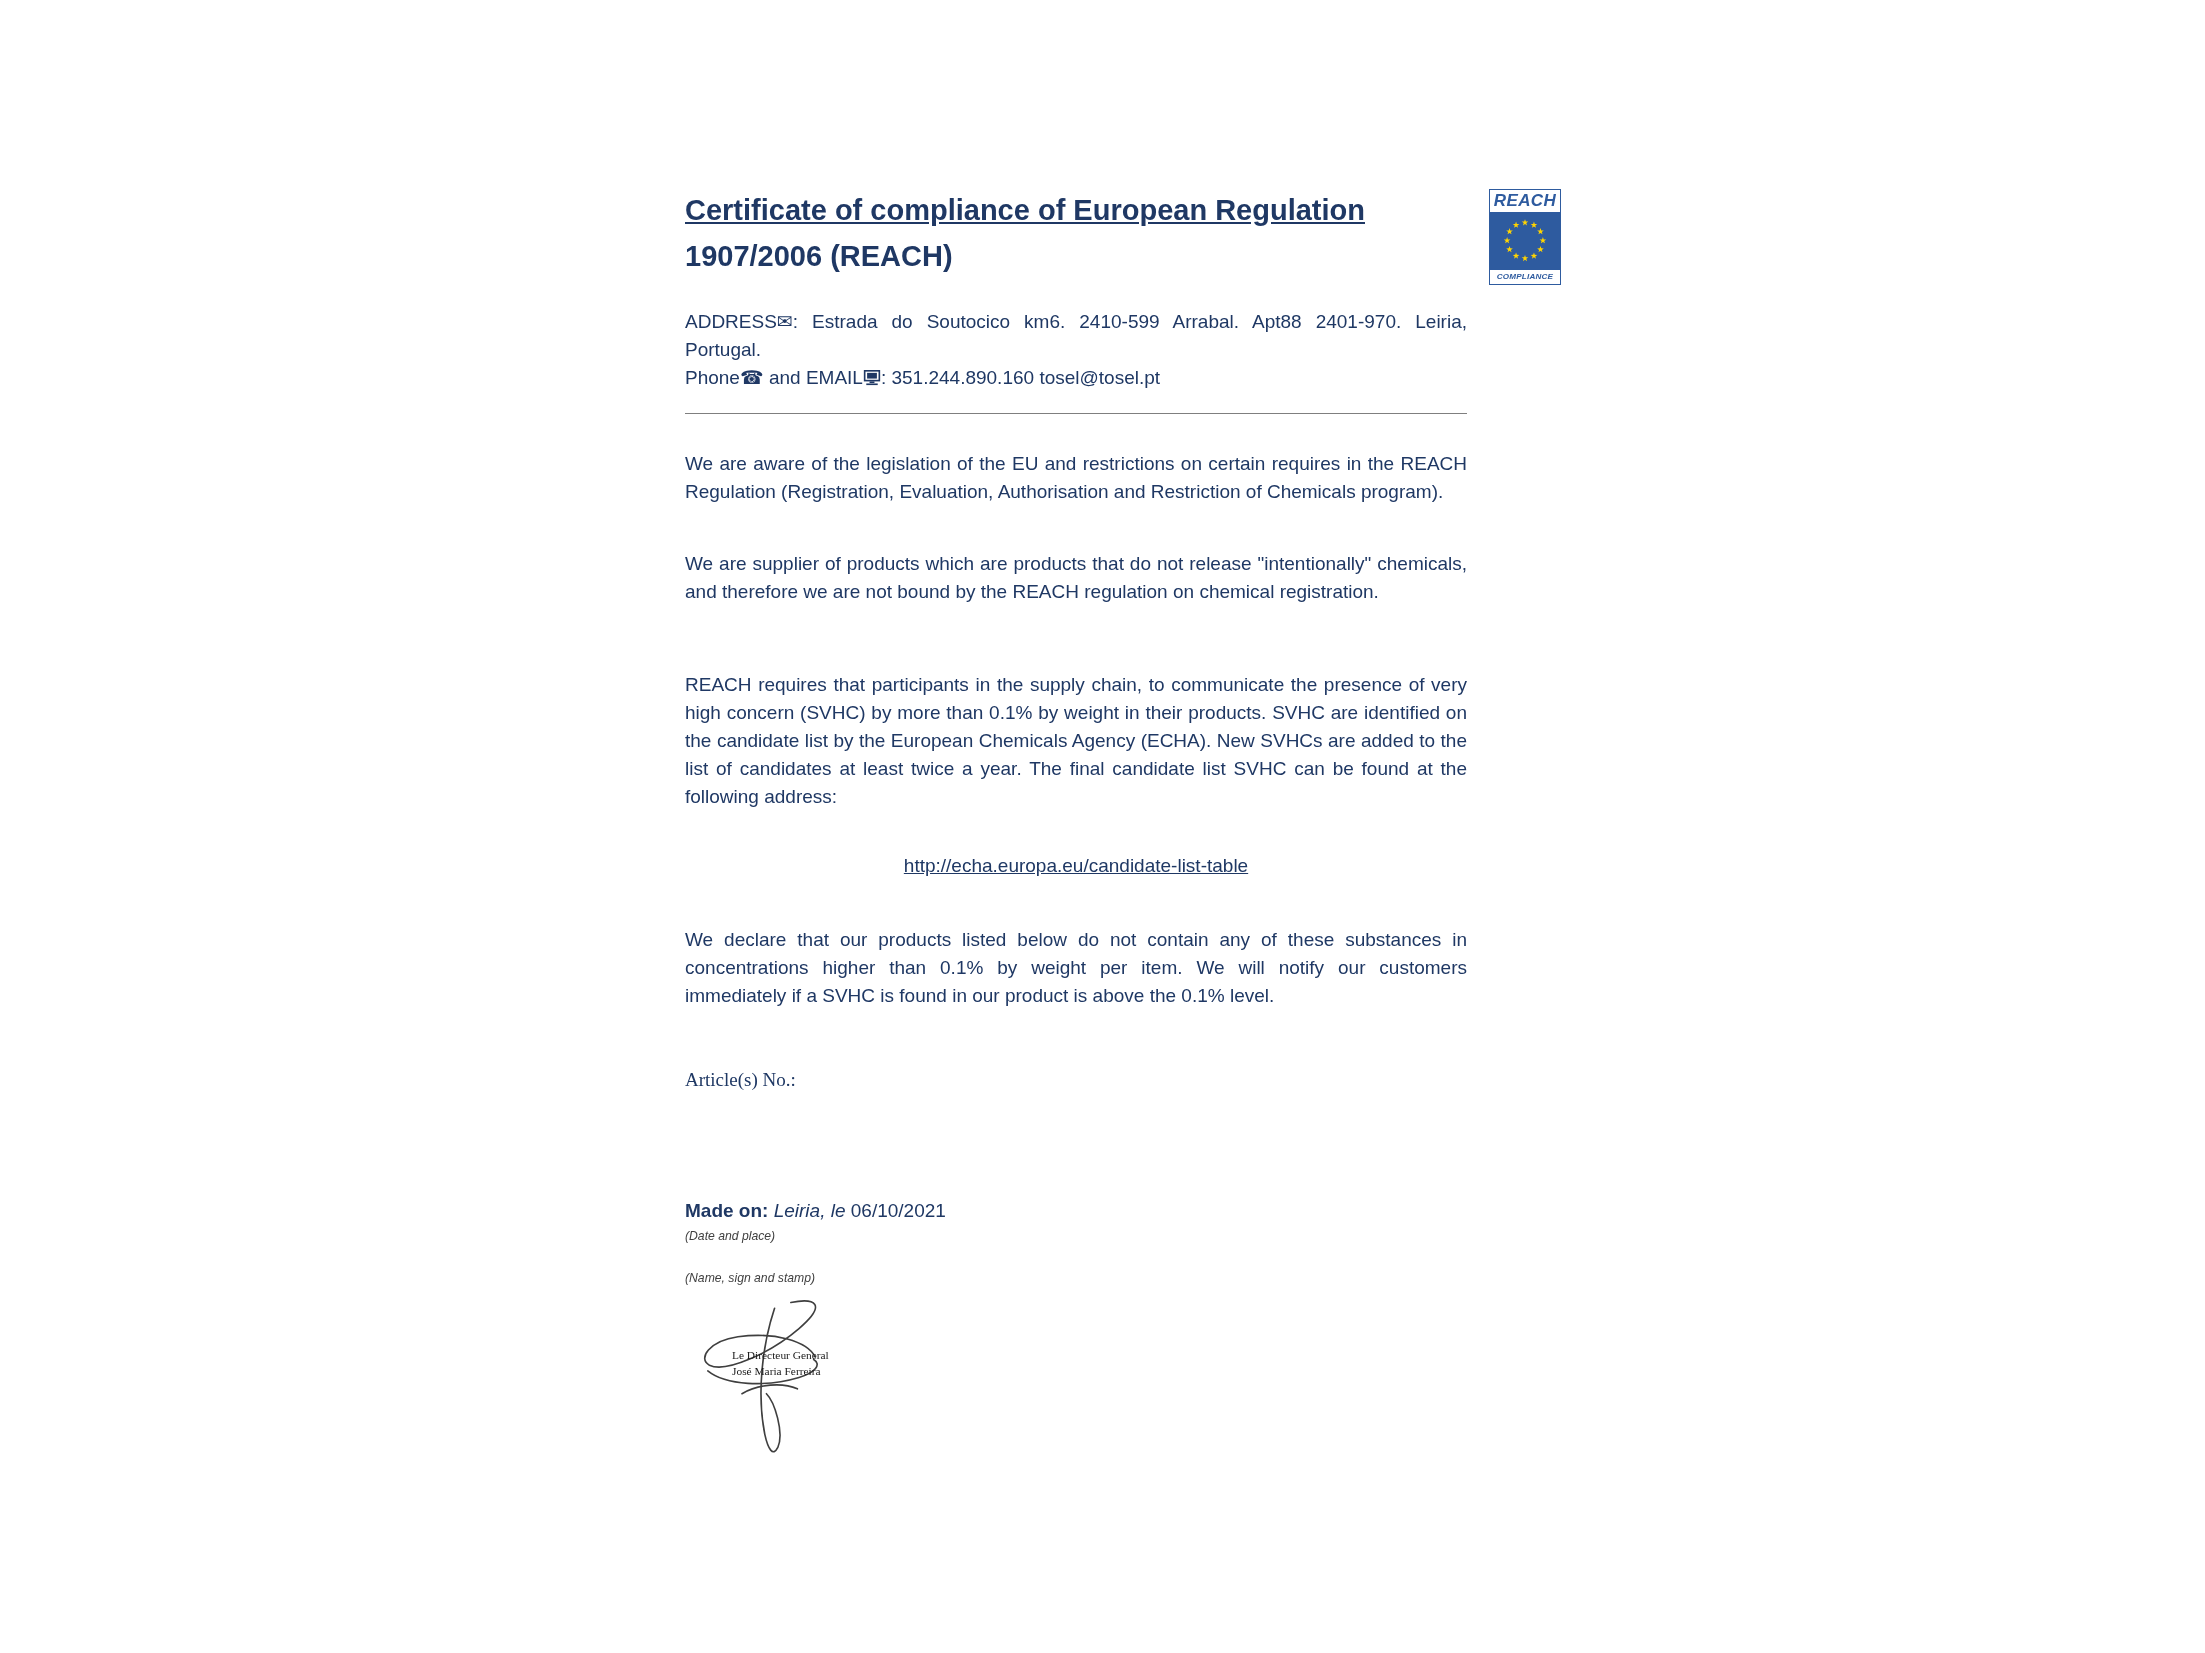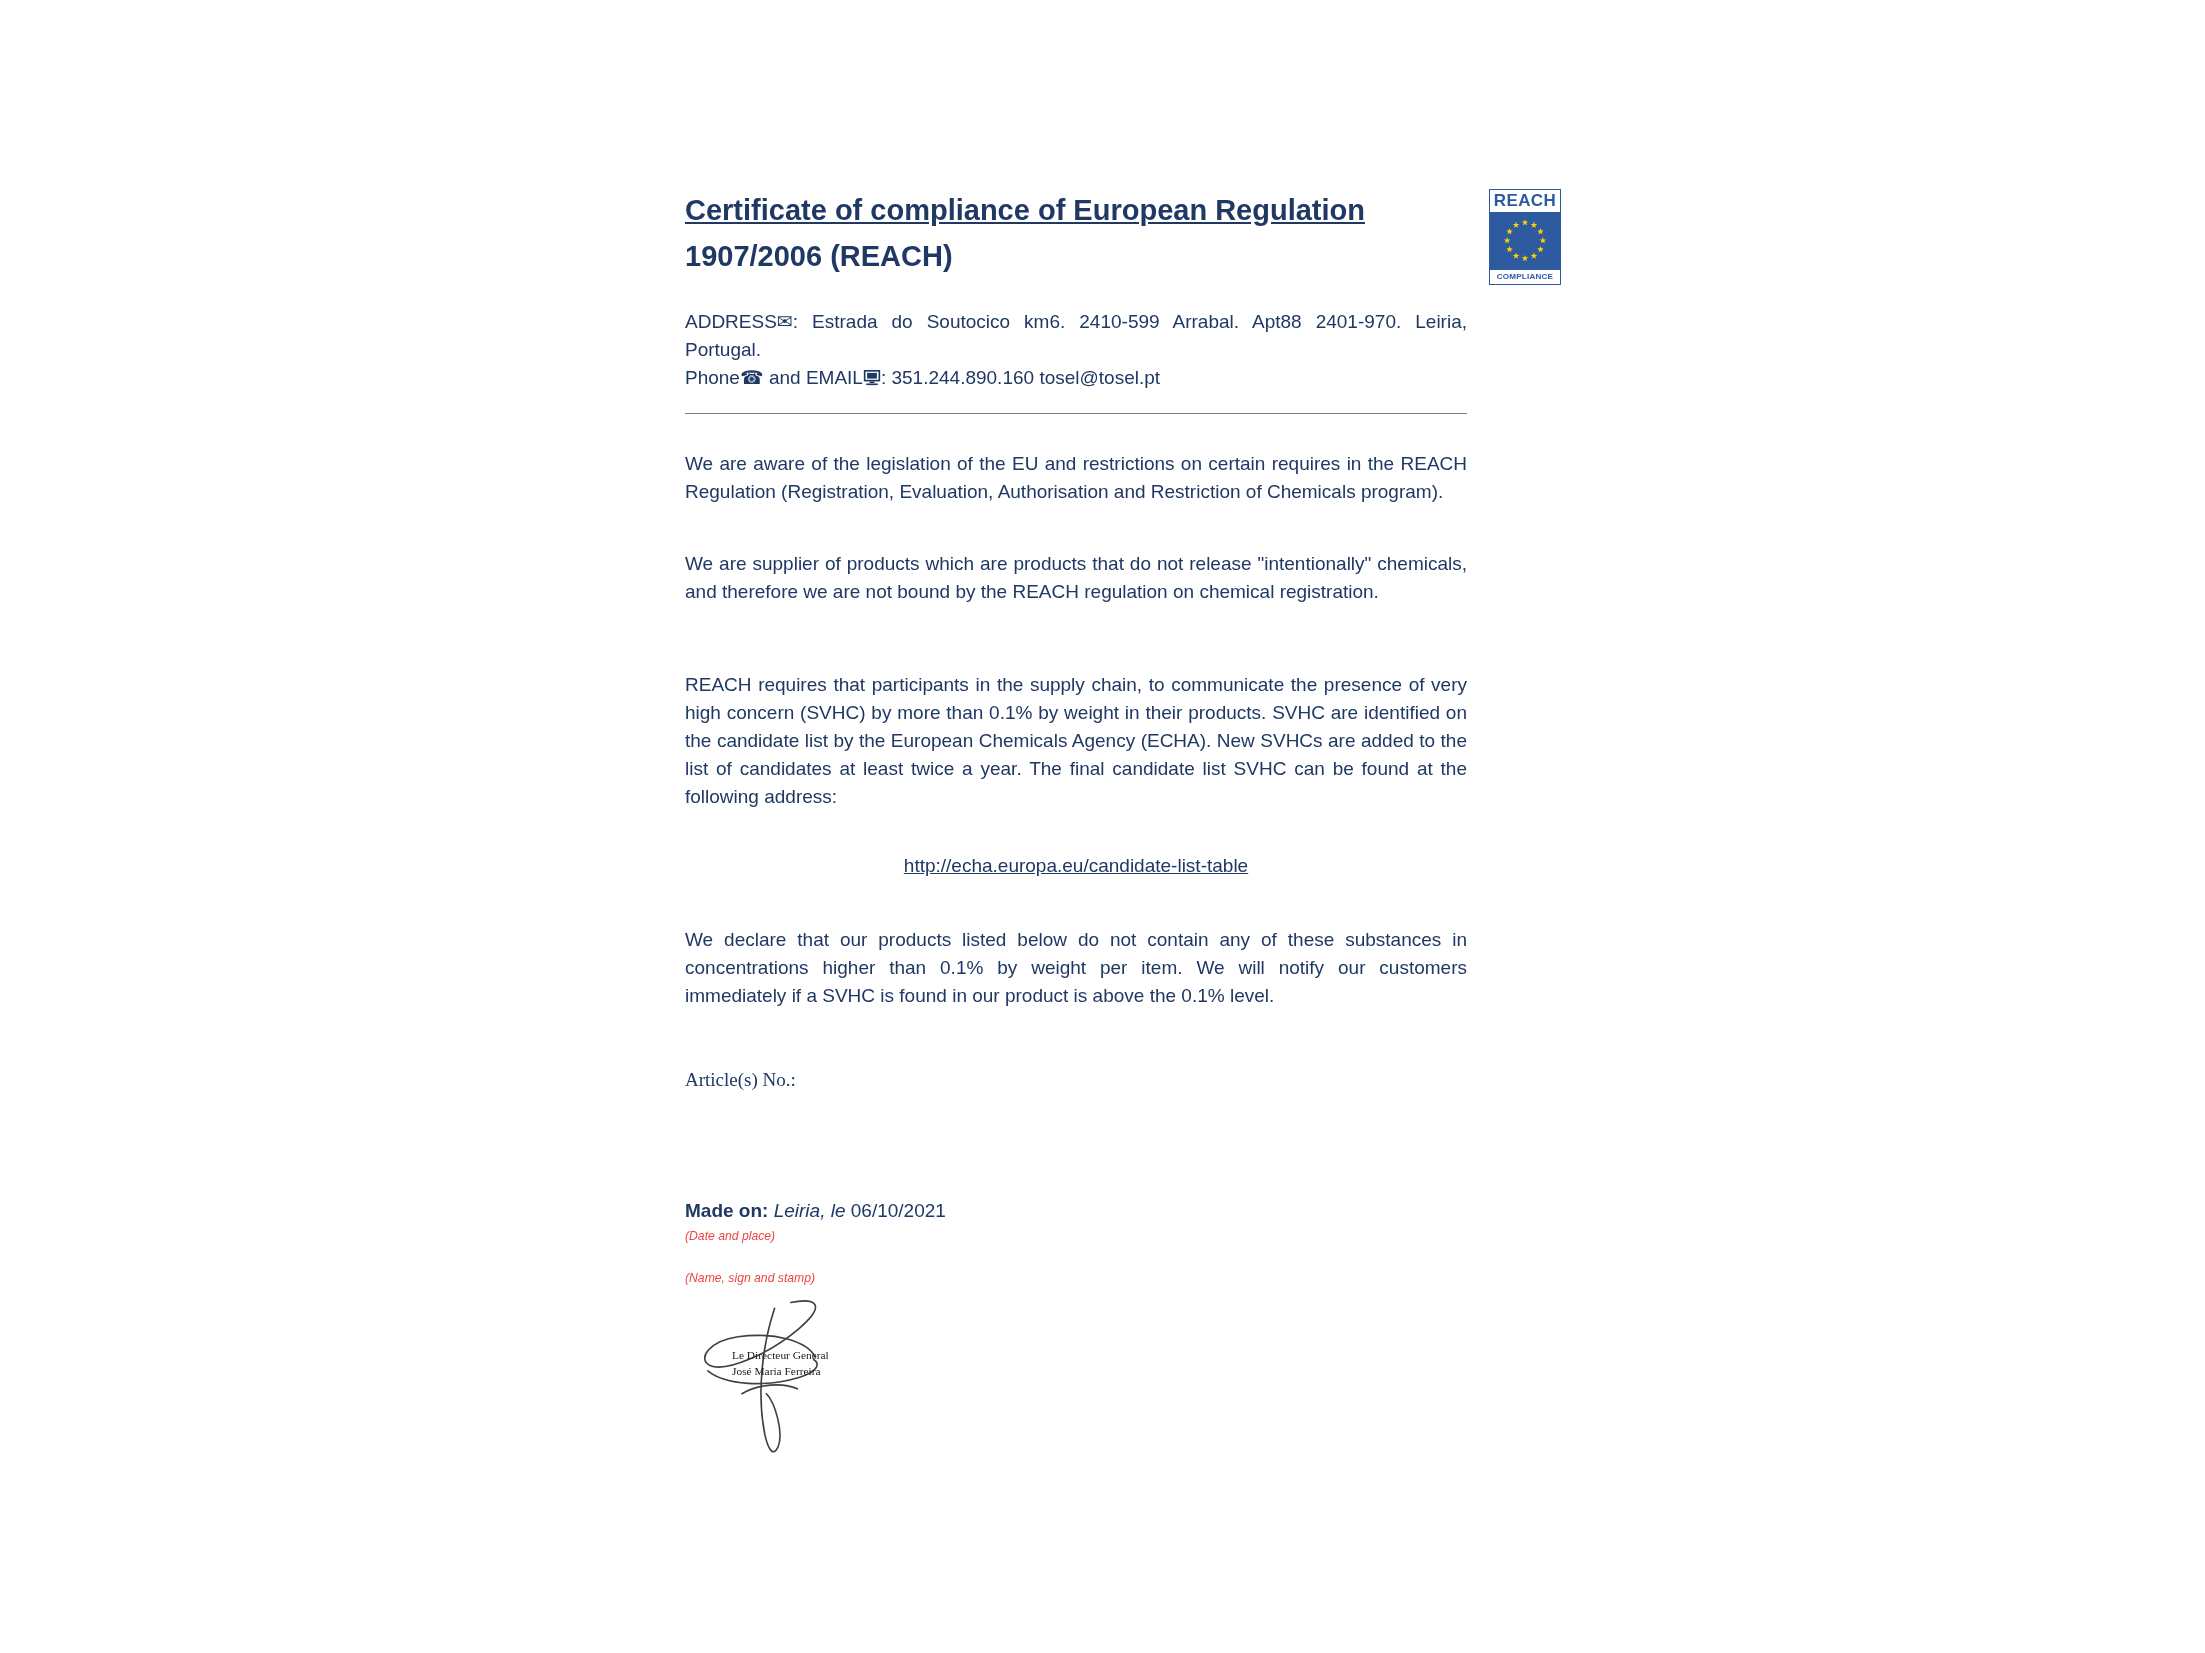--- a/index.html
+++ b/index.html
@@ -74,21 +74,21 @@
     margin-bottom: 103px;
     font-family: Liberation Serif, serif;
   }
   .sig-label-line {
     font-size: 19px;
     line-height: 28px;
   }
   .caption {
     font-size: 12.2px;
     font-style: italic;
-    color: #ef4444;
+    color: #404040;
     line-height: 19px;
     margin-top: 1.6px;
   }
   .block-gap-sm { margin-bottom: 23px; }
   .signature-area {
     position: relative;
     height: 179px;
     margin-top: 8.1px;
   }
   .signature-area svg.scribble {
@@ -106,20 +106,21 @@
     font-family: "Liberation Serif", serif;
   }
   
   .reach-logo {
     position: absolute;
     left: 1489px;
     top: 189px;
     width: 72px;
     border: 0.8px solid #2E5B9F;
     background: #ffffff;
+    font-style: italic;
   }
   .reach-logo .logo-top {
     text-align: center;
     font-weight: bold;
     font-size: 17px;
     line-height: 22px;
     color: #2E5B9F;
     letter-spacing: 0.4px;
   }
   .reach-logo .flag {

